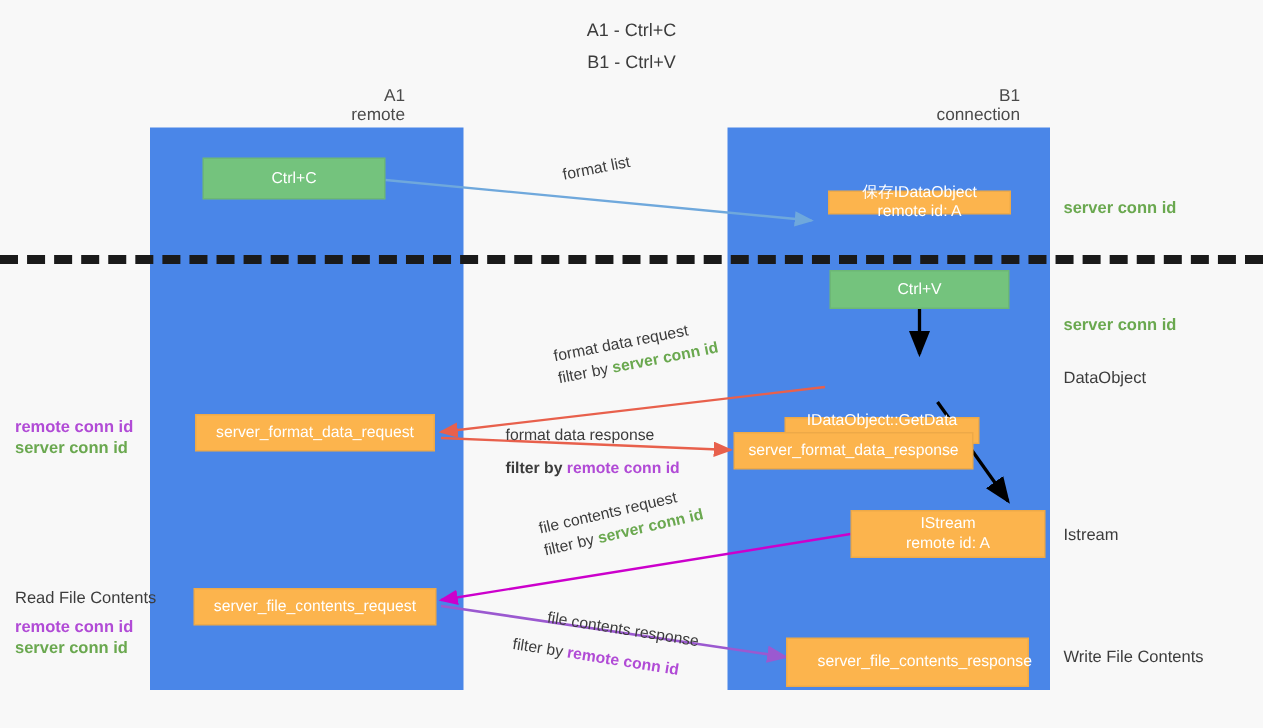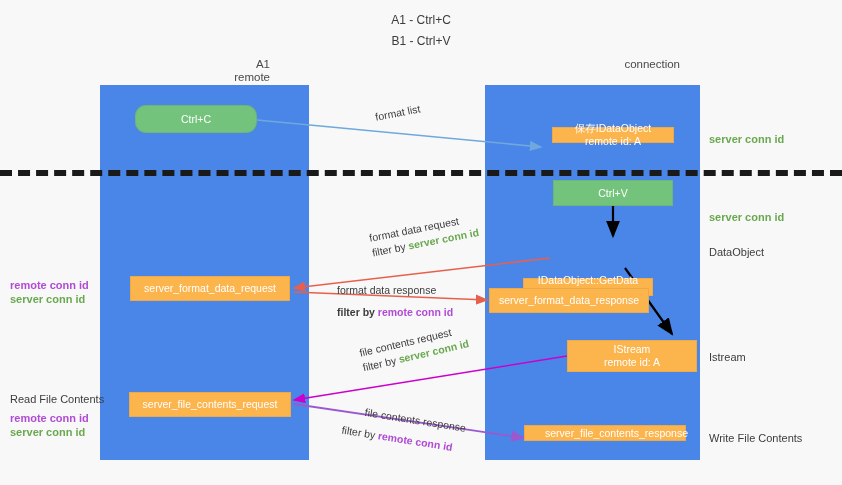--- a/index.html
+++ b/index.html
@@ -71,20 +71,21 @@
   <div class="abs title">
     <div>A1 - Ctrl+C</div>
     <div>B1 - Ctrl+V</div>
   </div>
 
   <div class="abs lane-head" style="left:120px;top:58px;width:150px;">
     <div>A1</div>
     <div>remote</div>
   </div>
   <div class="abs lane-head" style="left:530px;top:58px;width:150px;">
+    <div>B1</div>
     <div>connection</div>
   </div>
 
   <div class="abs lane" style="left:100px;top:85px;width:209px;height:375px;"></div>
   <div class="abs lane" style="left:485px;top:85px;width:215px;height:375px;"></div>
 
   <svg class="wires">
     <defs>
       <marker id="ah-blue" markerWidth="9" markerHeight="9" refX="7" refY="3.2" orient="auto">
         <path d="M0,0 L8,3.2 L0,6.4 z" fill="#6fa8dc"></path>
@@ -113,21 +114,21 @@
 
     <line x1="625" y1="268" x2="672" y2="334" stroke="#000000" stroke-width="2.2" marker-end="url(#ah-black)"></line>
 
     <line x1="567" y1="356" x2="294" y2="400" stroke="#cc00cc" stroke-width="1.6" marker-end="url(#ah-magenta)"></line>
 
     <line x1="294" y1="404" x2="524" y2="438" stroke="#9b59d0" stroke-width="1.8" marker-end="url(#ah-purple)"></line>
   </svg>
 
   <div class="abs dashline"></div>
 
-  <div class="abs box green" style="left:135px;top:105px;width:122px;height:28px;border-radius:11px;">
+  <div class="abs box green" style="left:135px;top:105px;width:122px;height:28px;">
     <span>Ctrl+C</span>
   </div>
 
   <div class="abs box orange" style="left:552px;top:127px;width:122px;height:16px;">
     <span>保存IDataObject</span>
     <span>remote id: A</span>
   </div>
 
   <div class="abs box green" style="left:553px;top:180px;width:120px;height:26px;">
     <span>Ctrl+V</span>
@@ -148,21 +149,21 @@
   </div>
 
   <div class="abs box orange" style="left:489px;top:288px;width:160px;height:25px;">
     <span>server_format_data_response</span>
   </div>
 
   <div class="abs box orange" style="left:129px;top:392px;width:162px;height:25px;">
     <span>server_file_contents_request</span>
   </div>
 
-  <div class="abs box orange" style="left:524px;top:425px;width:162px;height:16px;padding-left:23px;">
+  <div class="abs box orange" style="left:524px;top:425px;width:162px;height:33px;padding-left:23px;">
     <span>server_file_contents_response</span>
   </div>
 
   <div class="abs edge-label rot-n" style="left:374px;top:110px;">
     <span>format list</span>
   </div>
 
   <div class="abs edge-label rot-n" style="left:368px;top:231px;">
     <div>format data request</div>
     <div>

